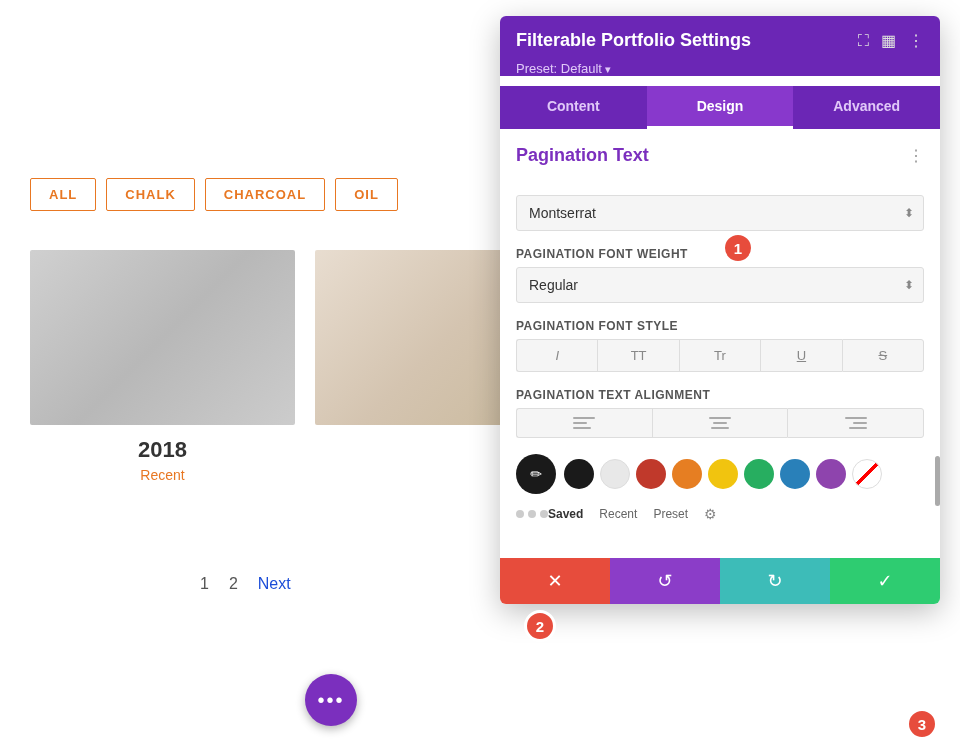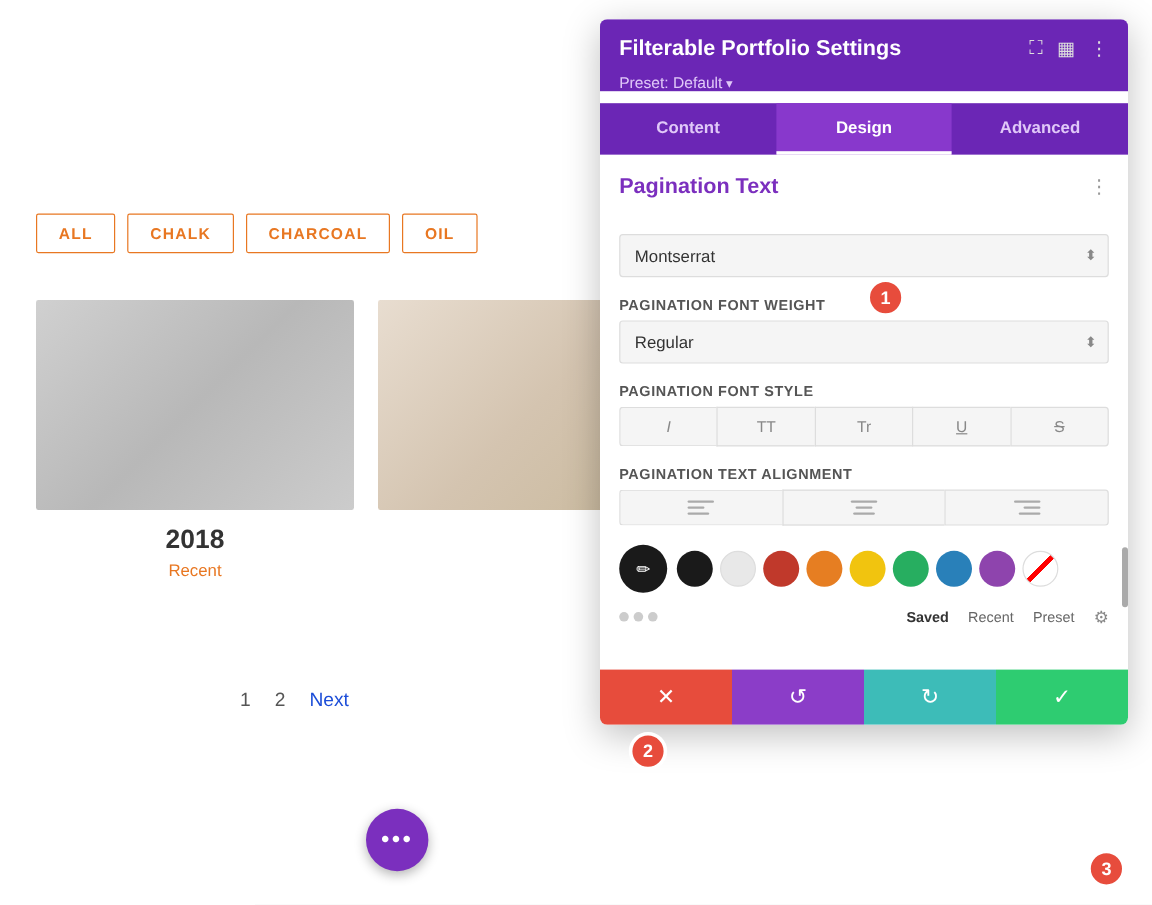--- a/index.html
+++ b/index.html
@@ -357,21 +357,21 @@
     }
     .color-swatch.transparent {
       background: linear-gradient(135deg, #fff 45%, #f00 45%, #f00 55%, #fff 55%);
       border: 1px solid #ddd;
     }
 
     
     .color-footer {
       display: flex;
       align-items: center;
-      justify-content: space-between;
+      justify-content: flex-start;
       padding: 4px 0;
     }
     .color-footer-left {
       display: flex;
       gap: 4px;
     }
     .color-dot {
       width: 8px;
       height: 8px;
       border-radius: 50%;

